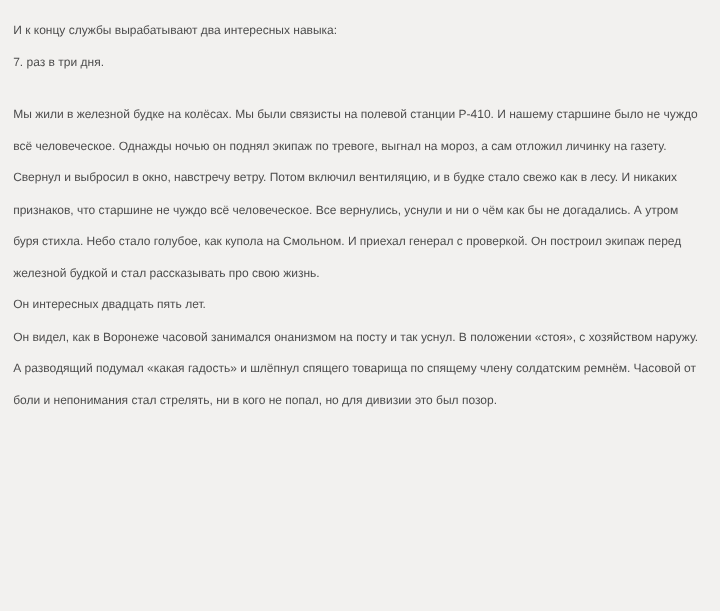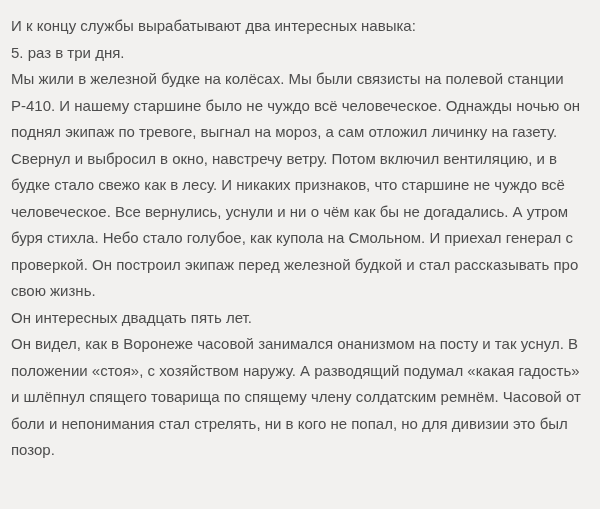--- a/index.html
+++ b/index.html
@@ -11,33 +11,33 @@
     width: 600px;
     background: var(--background);
     font-family: "Liberation Sans", "DejaVu Sans", sans-serif;
   }
   .page {
     width: 600px;
     height: 509px;
     background: var(--background);
     color: var(--text);
     padding: 13px 11px 10px 11px;
-    font-size: 15px;
+    font-size: 10px;
     line-height: 26.5px;
     overflow: hidden;
   }
   .text-line { margin: 0; }
   .text-block { margin: 0; }
-  .para-gap { }
+  .para-gap { margin-top: 17px; }
 </style>
 </head>
 <body>
 
 <div class="page">
   <p class="text-line">И к концу службы вырабатывают два интересных навыка:</p>
-  <p class="text-line">5. раз в три дня.</p>
+  <p class="text-line">7. раз в три дня.</p>
 
   <p class="text-block para-gap">Мы жили в железной будке на колёсах. Мы были связисты на полевой станции Р-410. И нашему старшине было не чуждо всё человеческое. Однажды ночью он поднял экипаж по тревоге, выгнал на мороз, а сам отложил личинку на газету. Свернул и выбросил в окно, навстречу ветру. Потом включил вентиляцию, и в будке стало свежо как в лесу. И никаких признаков, что старшине не чуждо всё человеческое. Все вернулись, уснули и ни о чём как бы не догадались. А утром буря стихла. Небо стало голубое, как купола на Смольном. И приехал генерал с проверкой. Он построил экипаж перед железной будкой и стал рассказывать про свою жизнь.</p>
 
   <p class="text-line">Он интересных двадцать пять лет.</p>
 
   <p class="text-block">Он видел, как в Воронеже часовой занимался онанизмом на посту и так уснул. В положении «стоя», с хозяйством наружу. А разводящий подумал «какая гадость» и шлёпнул спящего товарища по спящему члену солдатским ремнём. Часовой от боли и непонимания стал стрелять, ни в кого не попал, но для дивизии это был позор.</p>
 </div>
 
 </body></html>

